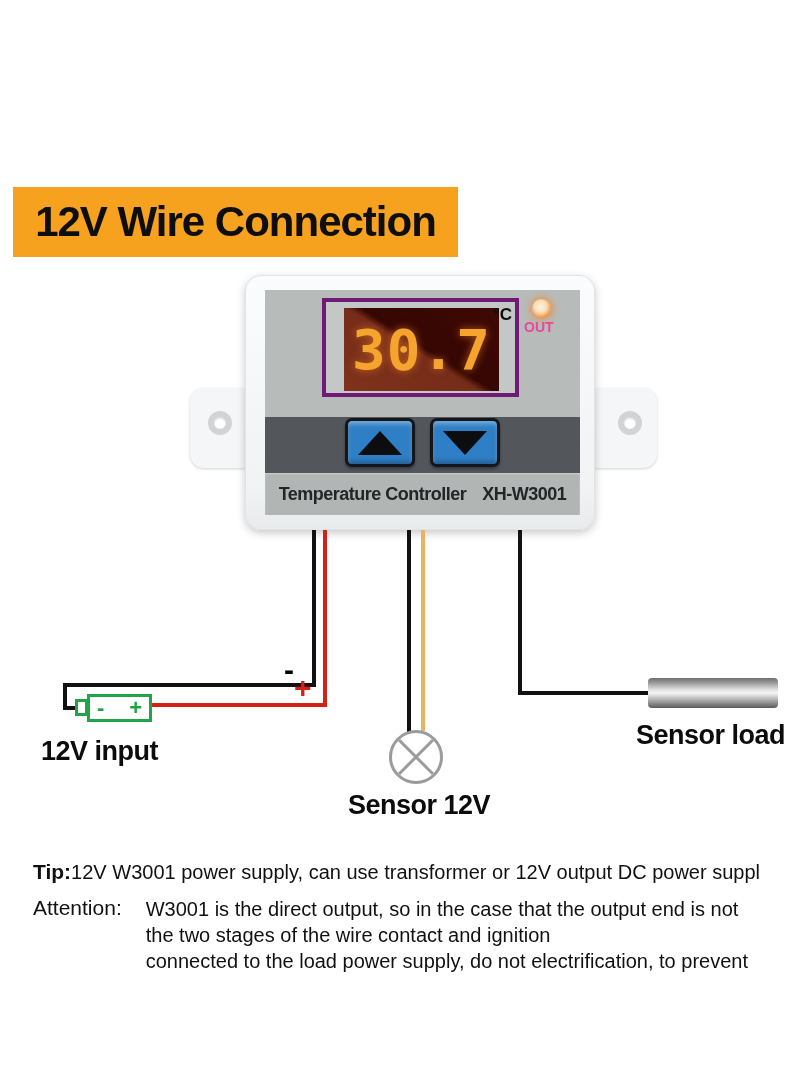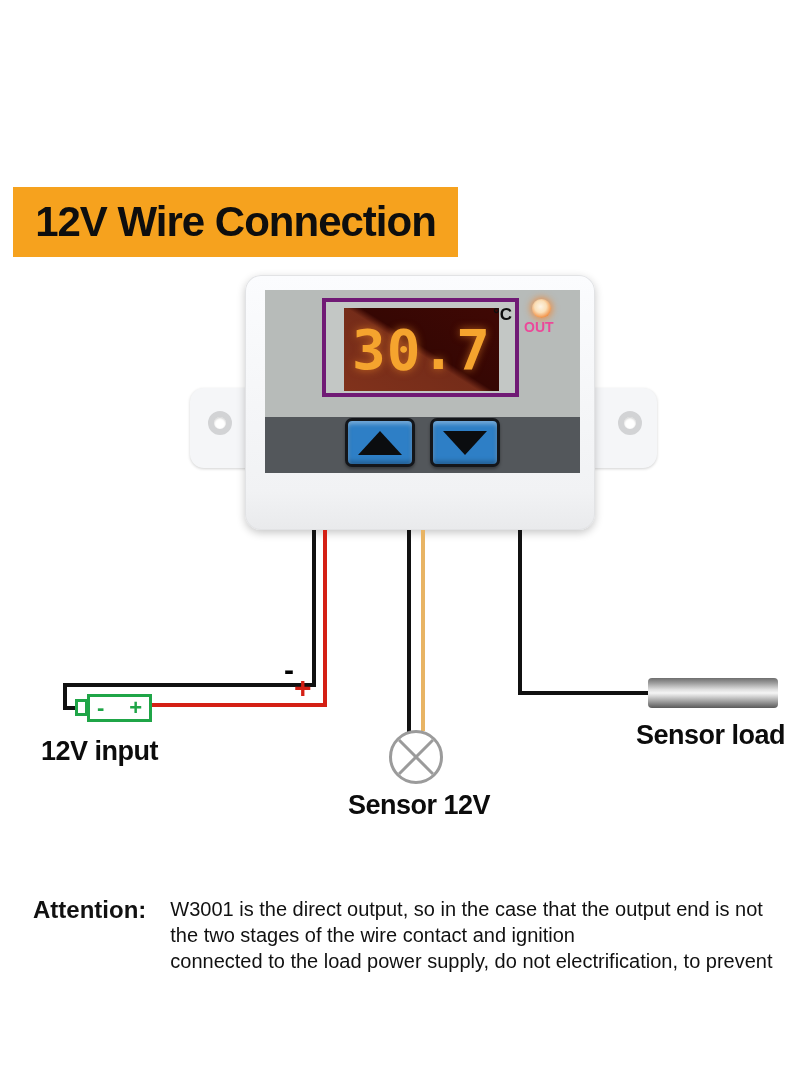--- a/index.html
+++ b/index.html
@@ -90,21 +90,21 @@
     background:linear-gradient(180deg,#6e6e6e 0%,#9a9a9a 16%,#dedede 38%,#f5f5f5 50%,#d2d2d2 62%,#8c8c8c 84%,#5a5a5a 100%);}
   
   .caption{position:absolute;font-weight:bold;font-size:27px;letter-spacing:-0.5px;color:#0c0c0c;}
   .cap-input{left:41px;top:736px;}
   .cap-output{left:348px;top:790px;}
   .cap-sensor{left:636px;top:720px;}
   
   .tip-row{position:absolute;left:33px;top:860px;width:767px;white-space:nowrap;overflow:hidden;font-size:20px;}
   .tip-row .note-label{font-weight:bold;font-size:21px;}
   .attention-row{position:absolute;left:33px;top:896px;display:flex;align-items:flex-start;font-size:20px;}
-  .attention-row .note-label{font-weight:bold;font-size:24px;flex:0 0 auto;text-align:right;}
+  .attention-row .note-label{font-weight:normal;font-size:21px;flex:0 0 auto;text-align:right;}
   .attention-lines{margin-left:24px;line-height:26px;}
 </style>
 </head>
 <body>
 
 <div id="canvas">
 
   <div class="banner">
     <span>12V Wire Connection</span>
   </div>
@@ -112,20 +112,24 @@
   <div>
     <div class="ear left"></div>
     <div class="ear right"></div>
     <div class="ear-hole left"></div>
     <div class="ear-hole right"></div>
     <div class="device-body"></div>
 
     <div class="device-panel">
       <div class="panel-top"></div>
       <div class="panel-mid"></div>
+      <div class="panel-bottom">
+        <span>Temperature Controller</span>
+        <span>XH-W3001</span>
+      </div>
     </div>
 
     <div class="bezel">
       <div class="screen">
         <span class="digits">30.7</span>
       </div>
       <span class="unit">°C</span>
     </div>
 
     <div class="led"></div>
@@ -166,20 +170,23 @@
     <div class="caption cap-output">Sensor 12V</div>
   </div>
 
   <div>
     <div class="wire w-sen-v"></div>
     <div class="wire w-sen-h"></div>
     <div class="probe"></div>
     <div class="caption cap-sensor">Sensor load</div>
   </div>
 
+  <div class="tip-row">
+    <span class="note-label">Tip:</span><span>12V W3001 power supply, can use transformer or 12V output DC power suppl</span>
+  </div>
   <div class="attention-row">
     <span class="note-label">Attention:</span>
     <div class="attention-lines">
       <div>W3001 is the direct output, so in the case that the output end is not</div>
       <div>the two stages of the wire contact and ignition</div>
       <div>connected to the load power supply, do not electrification, to prevent</div>
     </div>
   </div>
 
 </div>

